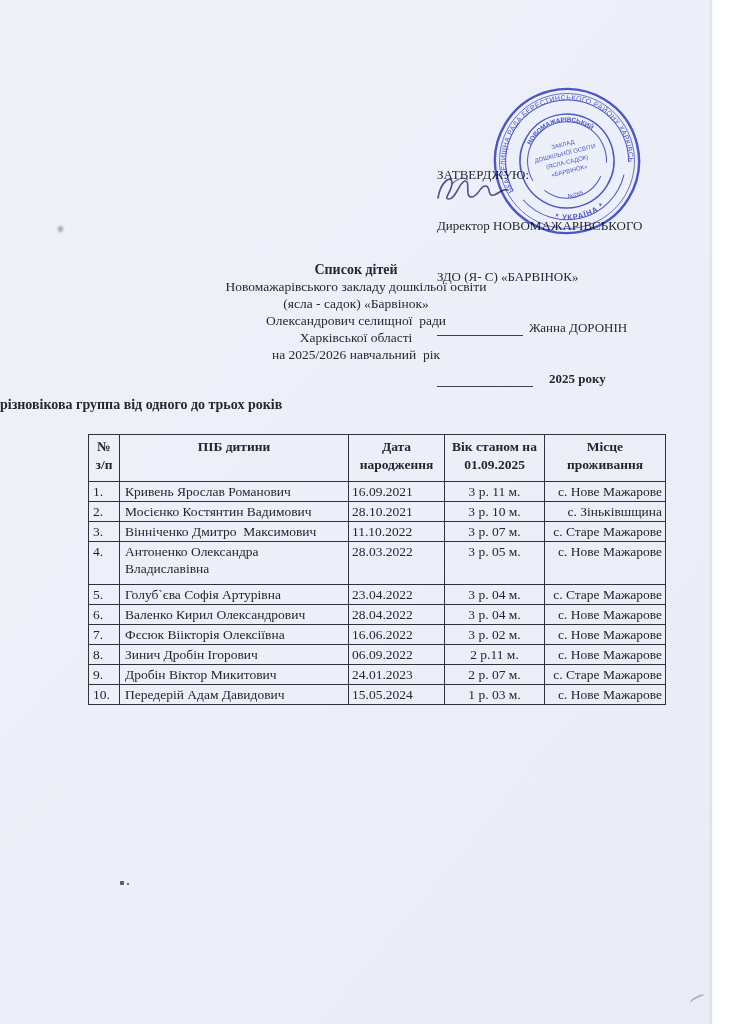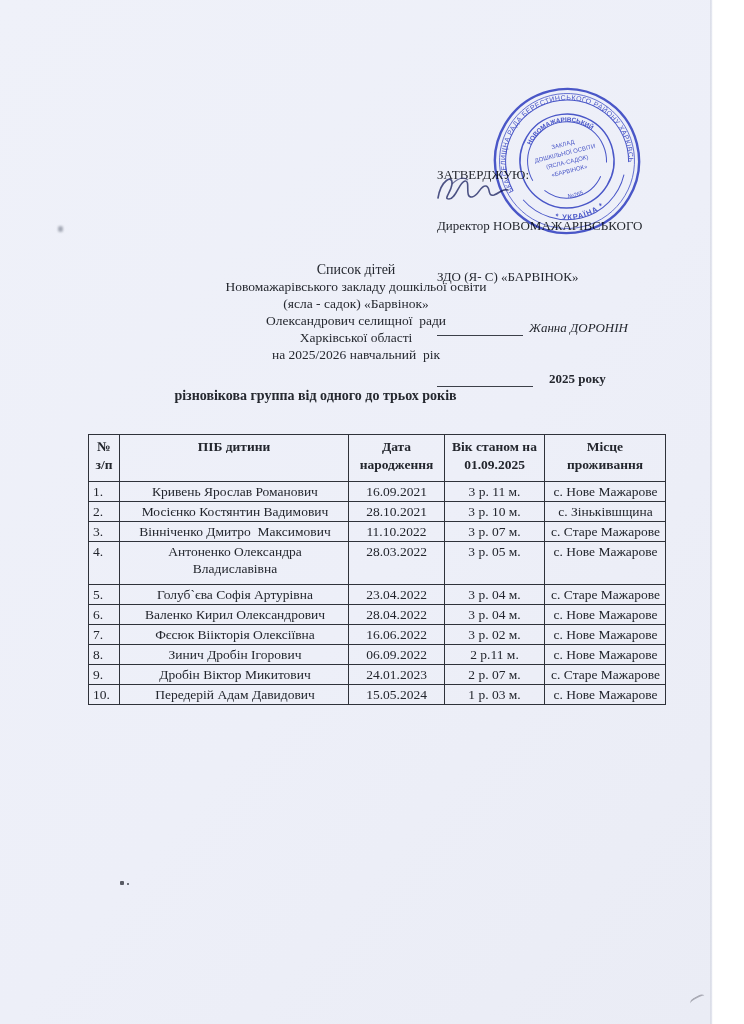--- a/index.html
+++ b/index.html
@@ -18,60 +18,60 @@
   
   .approval {
     position:absolute; left:437px; top:132px; width:240px;
     font-size:13px; line-height:17px; white-space:pre-wrap;
   }
   .approval div { height:17px; }
   .sig-row { display:flex; align-items:flex-end; height:17px; }
   .uline { display:inline-block; border-bottom:1.2px solid #3c4049; height:13px; }
   .u86 { width:86px; }
   .u96 { width:96px; }
-  .sig-name { margin-left:6px;font-style:italic; }
+  .sig-name { margin-left:6px; }
   .year-bold { margin-left:16px; font-weight:bold; }
   
   .signature { position:absolute; left:428px; top:168px; z-index:3; }
   
   .stamp { position:absolute; left:482px; top:76px; z-index:4; opacity:.9; mix-blend-mode:multiply; }
   .stamp text { font-family:"Liberation Sans", sans-serif; }
   
   .title-block {
     position:absolute; left:0; top:261px; width:712px; text-align:center;
     font-size:13.5px; line-height:17px;
   }
   .title-block div { white-space:pre-wrap; }
-  .title-heading { font-weight:normal; font-size:14px; }
+  .title-heading { font-weight:bold; font-size:14px; }
   .group-heading {
-    position:absolute; left:0; top:388px; width:631px; text-align:center;
+    position:absolute; left:0; top:397px; width:631px; 
     font-weight:bold; font-size:14px; white-space:pre-wrap;
   }
   
   .list-table {
     position:absolute; left:88px; top:434px;
     border-collapse:collapse; table-layout:fixed; width:577px;
     font-size:13.5px; color:#23262d;
   }
   .list-table th, .list-table td {
     border:1.5px solid #2f323a; padding:1px 3px; vertical-align:top;
     overflow:hidden;
   }
   .list-table th {
     font-weight:bold; white-space:pre-line; text-align:center;
     height:42px; line-height:18px; padding-top:3px; font-size:13.5px;
   }
   .list-table td { line-height:17px; }
   tr.r-single { height:20px; }
   tr.r-double { height:43px; }
   td.c-num  { text-align:left; padding-left:4px; }
-  td.c-name { text-align:center; padding-left:5px; white-space:pre-wrap; }
-  td.c-date { text-align:center; }
+  td.c-name { text-align:left; padding-left:5px; white-space:pre-wrap; }
+  td.c-date { }
   td.c-age  { text-align:center; }
-  td.c-place{ text-align:center; padding-left:4px; }
+  td.c-place{ text-align:right; padding-left:4px; }
   
   .speck-a { position:absolute; left:58px; top:226px; width:5px; height:6px;
              background:#8d93a0; border-radius:2px; filter:blur(1px); opacity:.75; }
   .speck-b { position:absolute; left:120px; top:881px; width:4px; height:4px;
              background:#3f424b; border-radius:1px; box-shadow:6px 1px 0 -1px #5a5e68; opacity:.85; }
   .corner-mark { position:absolute; left:690px; top:996px; width:16px; height:7px;
              border-top:2px solid #9b9ca6; transform:rotate(-28deg); border-radius:40%;
              opacity:.8; }
 </style>
 </head>

